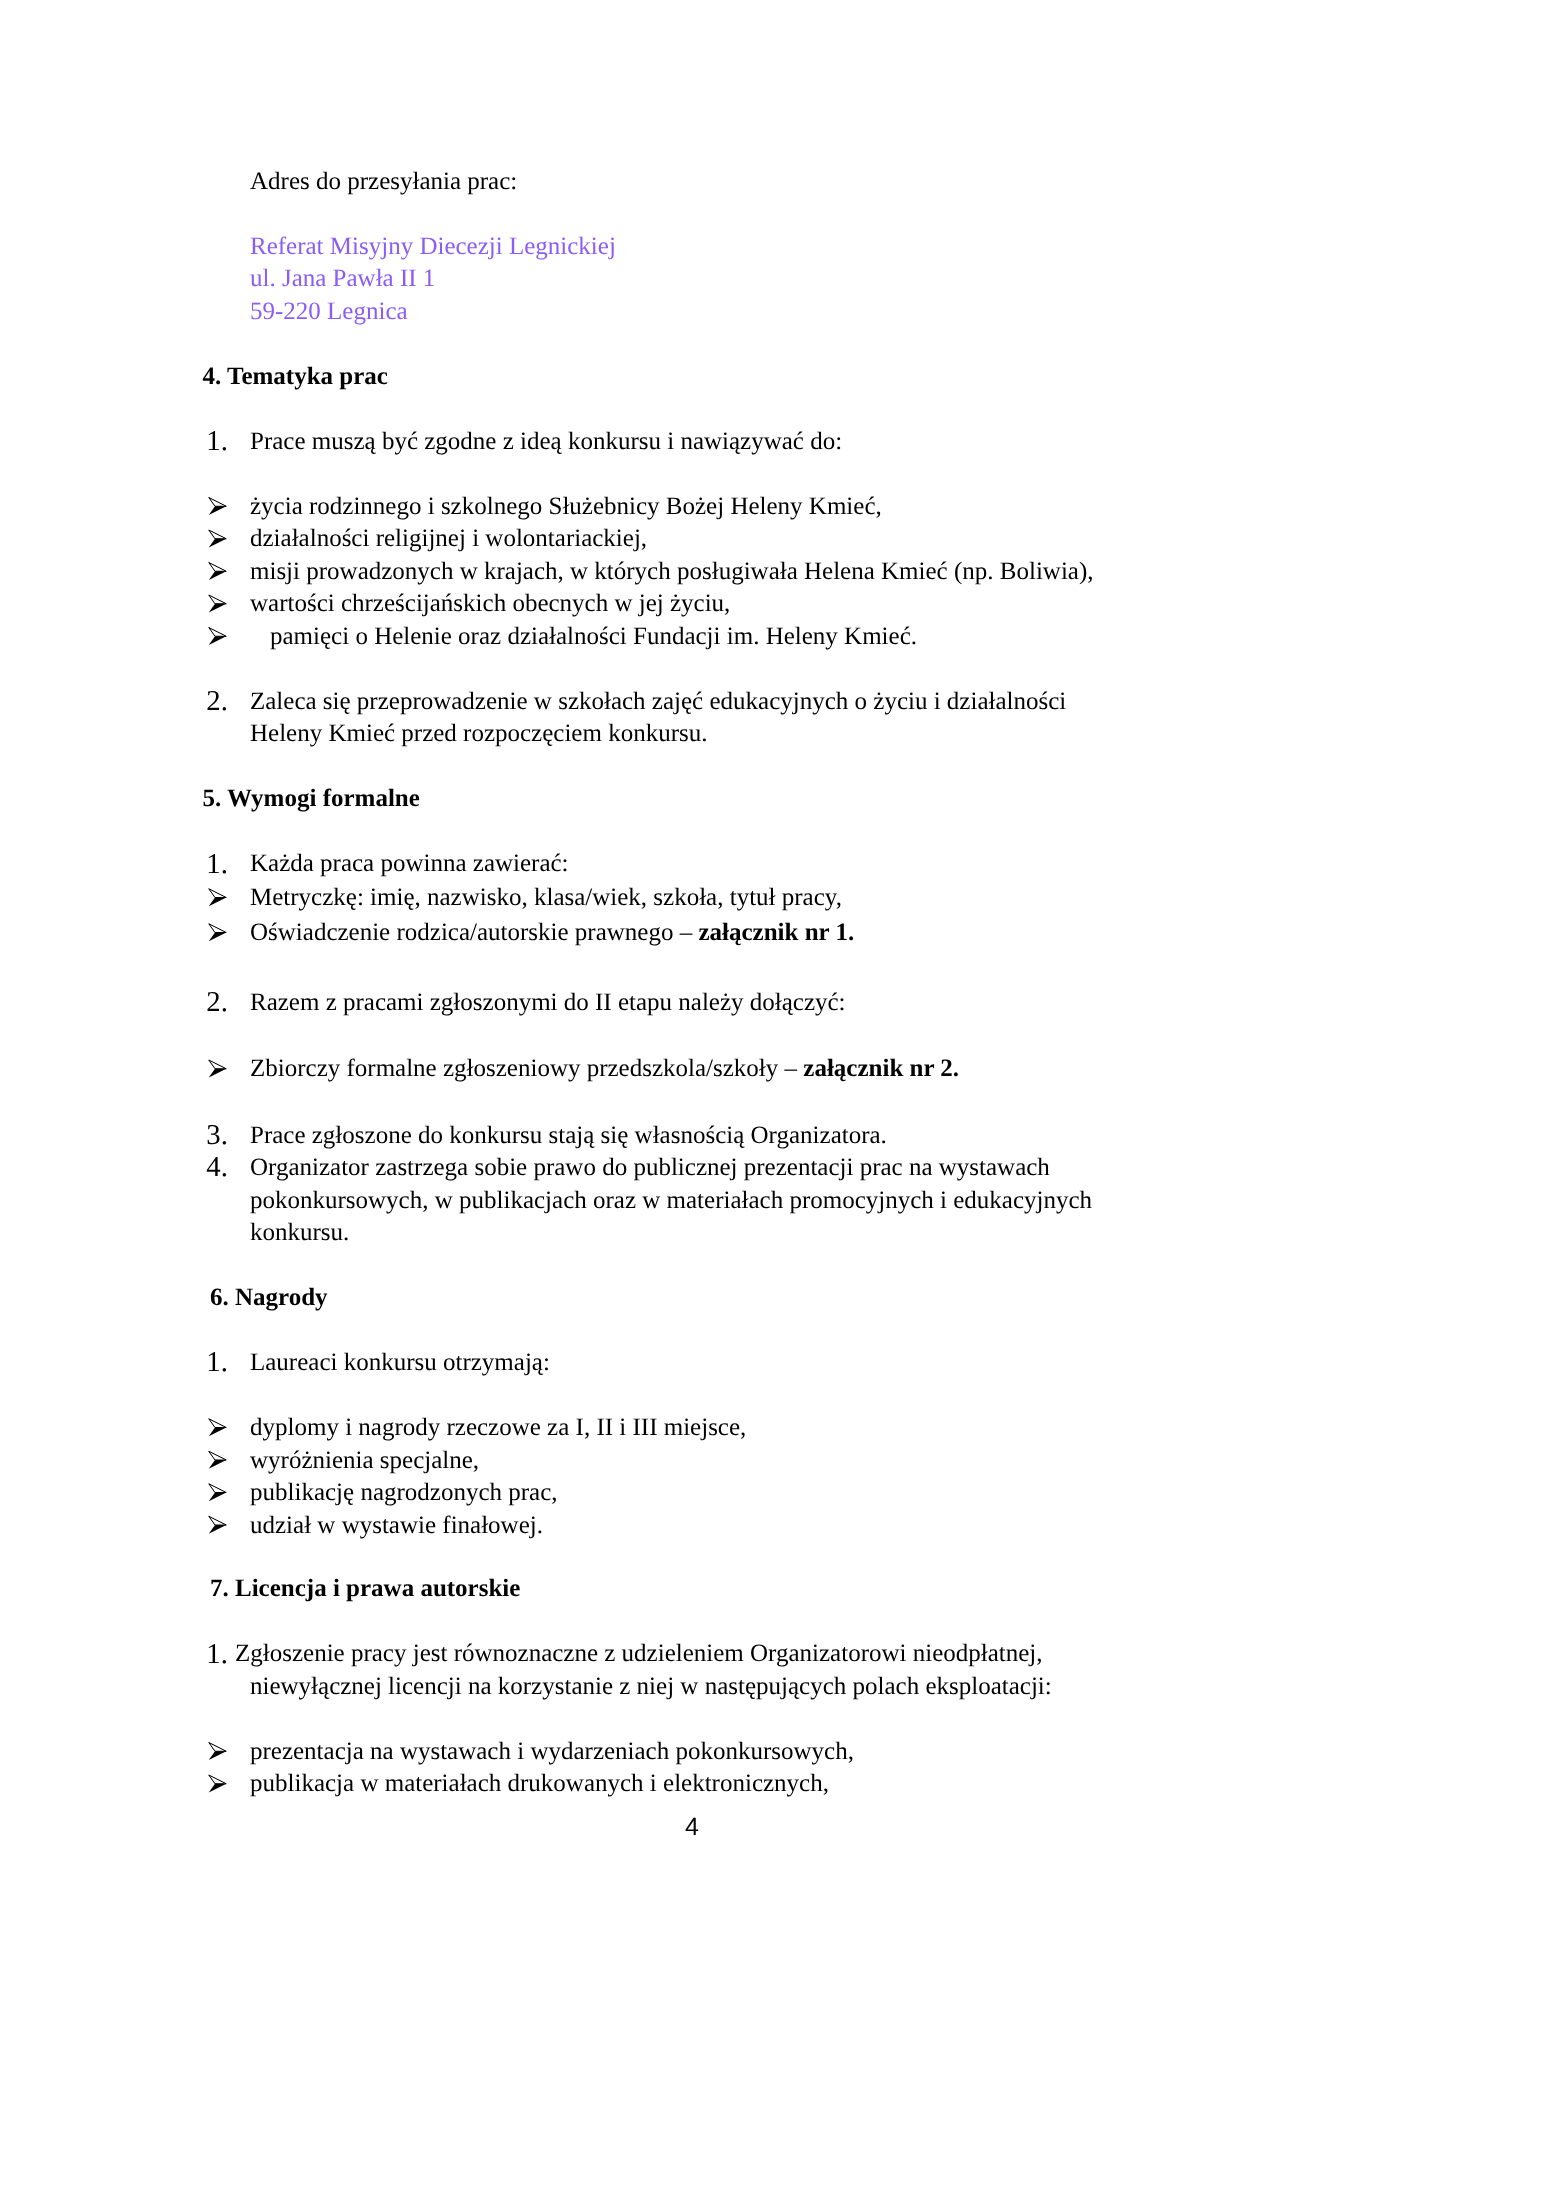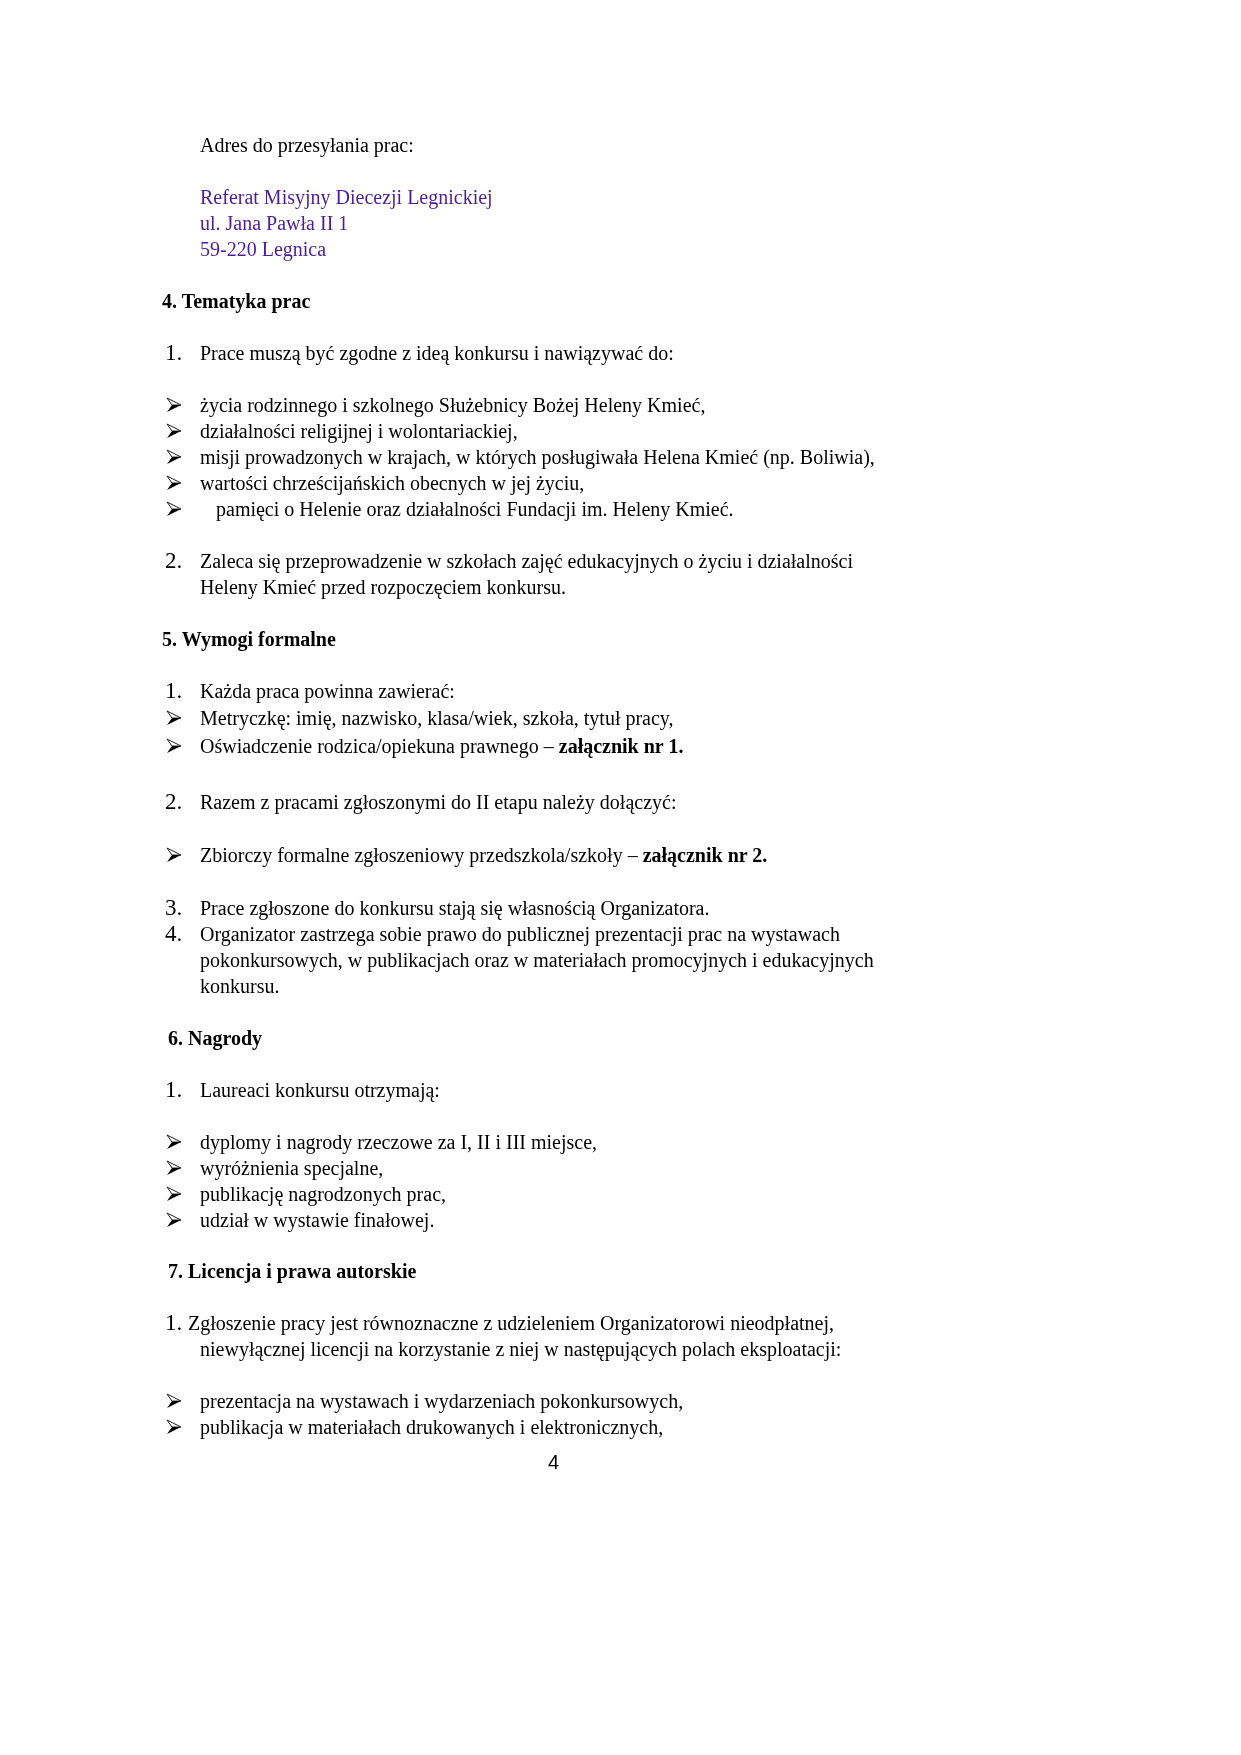--- a/index.html
+++ b/index.html
@@ -1,19 +1,19 @@
 <!DOCTYPE html>
 <html><head>
 <meta charset="utf-8">
 <style>
   html, body { margin: 0; padding: 0; background: #ffffff; }
   body { width: 1241px; height: 1755px; position: relative; overflow: hidden;
          font-family: "Liberation Serif", serif; color: #000; }
   .line { position: absolute; font-size: 20px; line-height: 28px; white-space: nowrap; }
-  .blue { color: #4c1d95; }
+  .blue { color: #8b5cf6; }
   .h { font-weight: bold; margin-left: 30px; }
   .num { position: absolute; font-size: 23px; line-height: 28px; }
   .arrow { position: absolute; width: 18px; height: 18px; }
   .pagenum { position: absolute; font-family: "Liberation Sans", sans-serif; font-size: 20px; line-height: 24px; }
   b { font-weight: bold; }
 </style>
 </head>
 <body>
 
 <svg width="0" height="0" style="position:absolute">
@@ -63,21 +63,21 @@
 <div class="num" style="left:165px;top:677px">1.</div>
 <div class="line" style="left:200px;top:677px">Każda praca powinna zawierać:</div>
 
 <svg class="arrow" style="left:165px;top:709px">
     <use href="#arr"></use>
   </svg>
 <div class="line" style="left:200px;top:704px">Metryczkę: imię, nazwisko, klasa/wiek, szkoła, tytuł pracy,</div>
 <svg class="arrow" style="left:165px;top:737px">
     <use href="#arr"></use>
   </svg>
-<div class="line" style="left:200px;top:732px"><span>Oświadczenie rodzica/opiekuna prawnego – </span><b>załącznik nr 1.</b></div>
+<div class="line" style="left:200px;top:732px"><span>Oświadczenie rodzica/autorskie prawnego – </span><b>załącznik nr 1.</b></div>
 
 <div class="num" style="left:165px;top:788px">2.</div>
 <div class="line" style="left:200px;top:788px">Razem z pracami zgłoszonymi do II etapu należy dołączyć:</div>
 
 <svg class="arrow" style="left:165px;top:846px">
     <use href="#arr"></use>
   </svg>
 <div class="line" style="left:200px;top:841px"><span>Zbiorczy formalne zgłoszeniowy przedszkola/szkoły – </span><b>załącznik nr 2.</b></div>
 
 <div class="num" style="left:165px;top:894px">3.</div>

